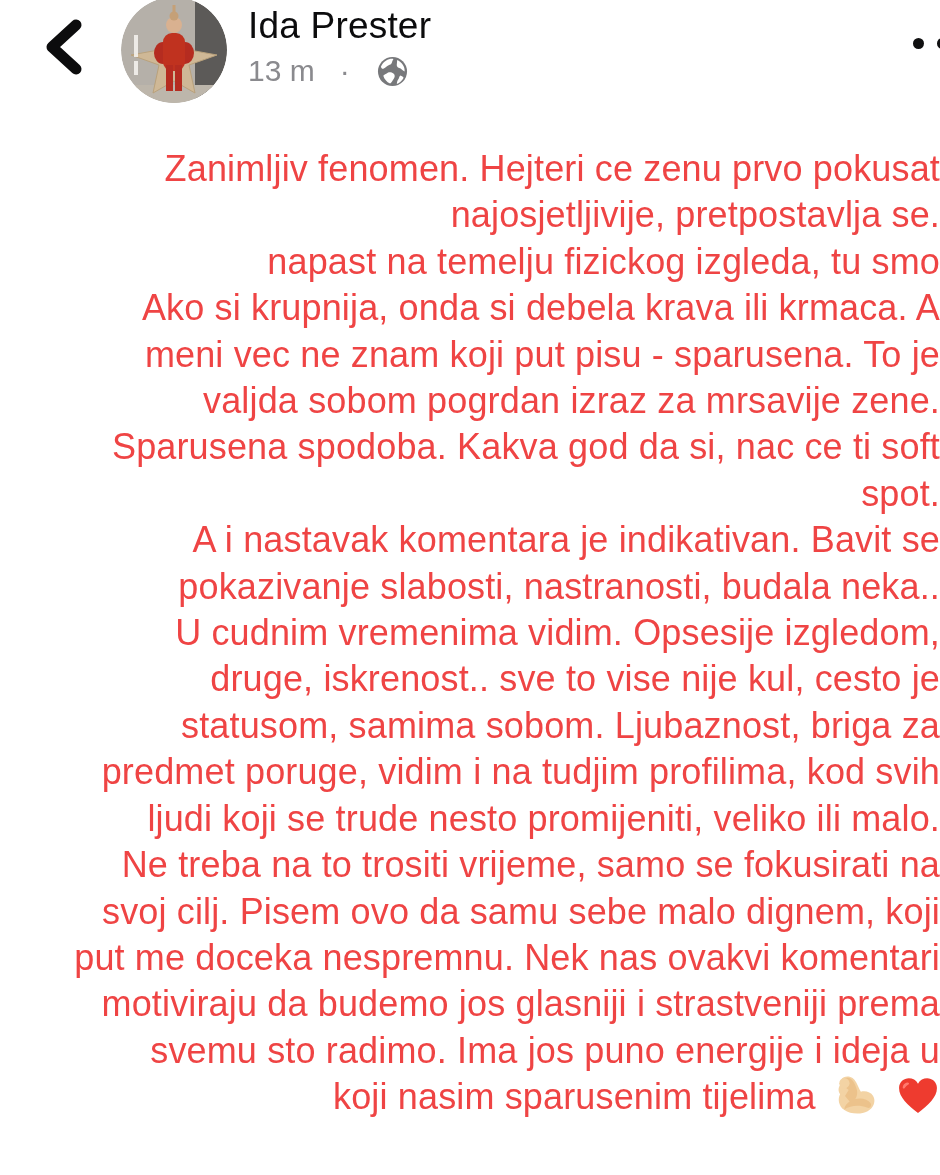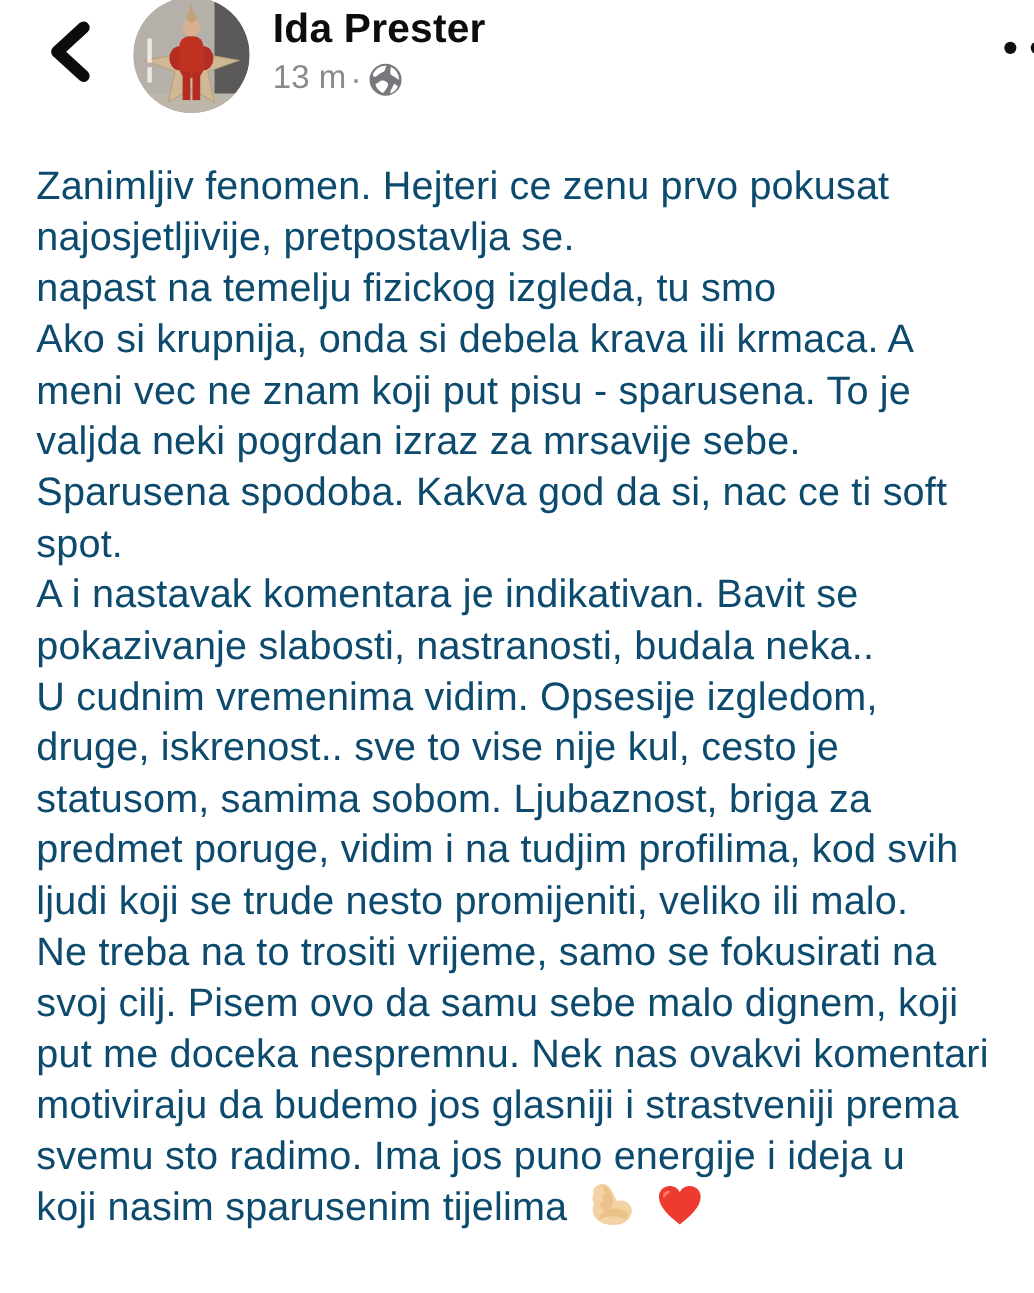--- a/index.html
+++ b/index.html
@@ -21,43 +21,44 @@
     display: flex; align-items: center; justify-content: center;
   }
   .avatar {
     position: absolute; left: 121px; top: -3px;
     width: 106px; height: 106px; border-radius: 50%;
     overflow: hidden; cursor: pointer;
   }
   .avatar svg { display: block; }
   .head-meta { position: absolute; left: 248px; top: 4px; }
   .author-name {
-    font-size: 37px; font-weight: bold; color: #0c0c0d;
+    font-size: 37px; font-weight: normal; color: #0c0c0d;
     letter-spacing: 0.2px; line-height: 1.2; cursor: pointer;
   }
   .sub-row {
-    margin-top: 6px; display: flex; align-items: flex-end; gap: 4px;
+    margin-top: 6px; display: flex; align-items: center; gap: 25px;
     font-size: 30px; color: #8a8a8e;
   }
   .dot-sep { font-size: 30px; color: #8a8a8e; line-height: 1; }
   .globe { display: inline-flex; margin-left: 2px; }
   .more-menu {
     position: absolute; right: -8px; top: 38px;
     display: flex; gap: 13px; align-items: center; cursor: pointer;
   }
   .more-menu .d { width: 11px; height: 11px; border-radius: 50%; background: #101011; display: block; }
 
   
   .post-body { padding: 36px 0 0 33px; }
   .line {
     font-size: 36px;
     line-height: 46.4px;
     letter-spacing: 0.15px;
     white-space: nowrap;
-    color: #0c4a6e;
+    color: #ef4444;
+    text-align: right;
   }
   .emoji { display: inline-block; width: 44px; height: 44px; vertical-align: -9px; margin-left: 8px; }
   .emoji svg { display: block; width: 100%; height: 100%; }
 </style>
 </head>
 <body>
 
 <div class="screen">
 
   <div class="header">
@@ -122,21 +123,21 @@
     </div>
   </div>
 
   <div class="post-body">
     <div id="lines">
         <div class="line">Zanimljiv fenomen. Hejteri ce zenu prvo pokusat</div>
         <div class="line">najosjetljivije, pretpostavlja se.</div>
         <div class="line">napast na temelju fizickog izgleda, tu smo</div>
         <div class="line">Ako si krupnija, onda si debela krava ili krmaca. A</div>
         <div class="line">meni vec ne znam koji put pisu - sparusena. To je</div>
-        <div class="line">valjda neki pogrdan izraz za mrsavije sebe.</div>
+        <div class="line">valjda sobom pogrdan izraz za mrsavije zene.</div>
         <div class="line">Sparusena spodoba. Kakva god da si, nac ce ti soft</div>
         <div class="line">spot.</div>
         <div class="line">A i nastavak komentara je indikativan. Bavit se</div>
         <div class="line">pokazivanje slabosti, nastranosti, budala neka..</div>
         <div class="line">U cudnim vremenima vidim. Opsesije izgledom,</div>
         <div class="line">druge, iskrenost.. sve to vise nije kul, cesto je</div>
         <div class="line">statusom, samima sobom. Ljubaznost, briga za</div>
         <div class="line">predmet poruge, vidim i na tudjim profilima, kod svih</div>
         <div class="line">ljudi koji se trude nesto promijeniti, veliko ili malo.</div>
         <div class="line">Ne treba na to trositi vrijeme, samo se fokusirati na</div>

